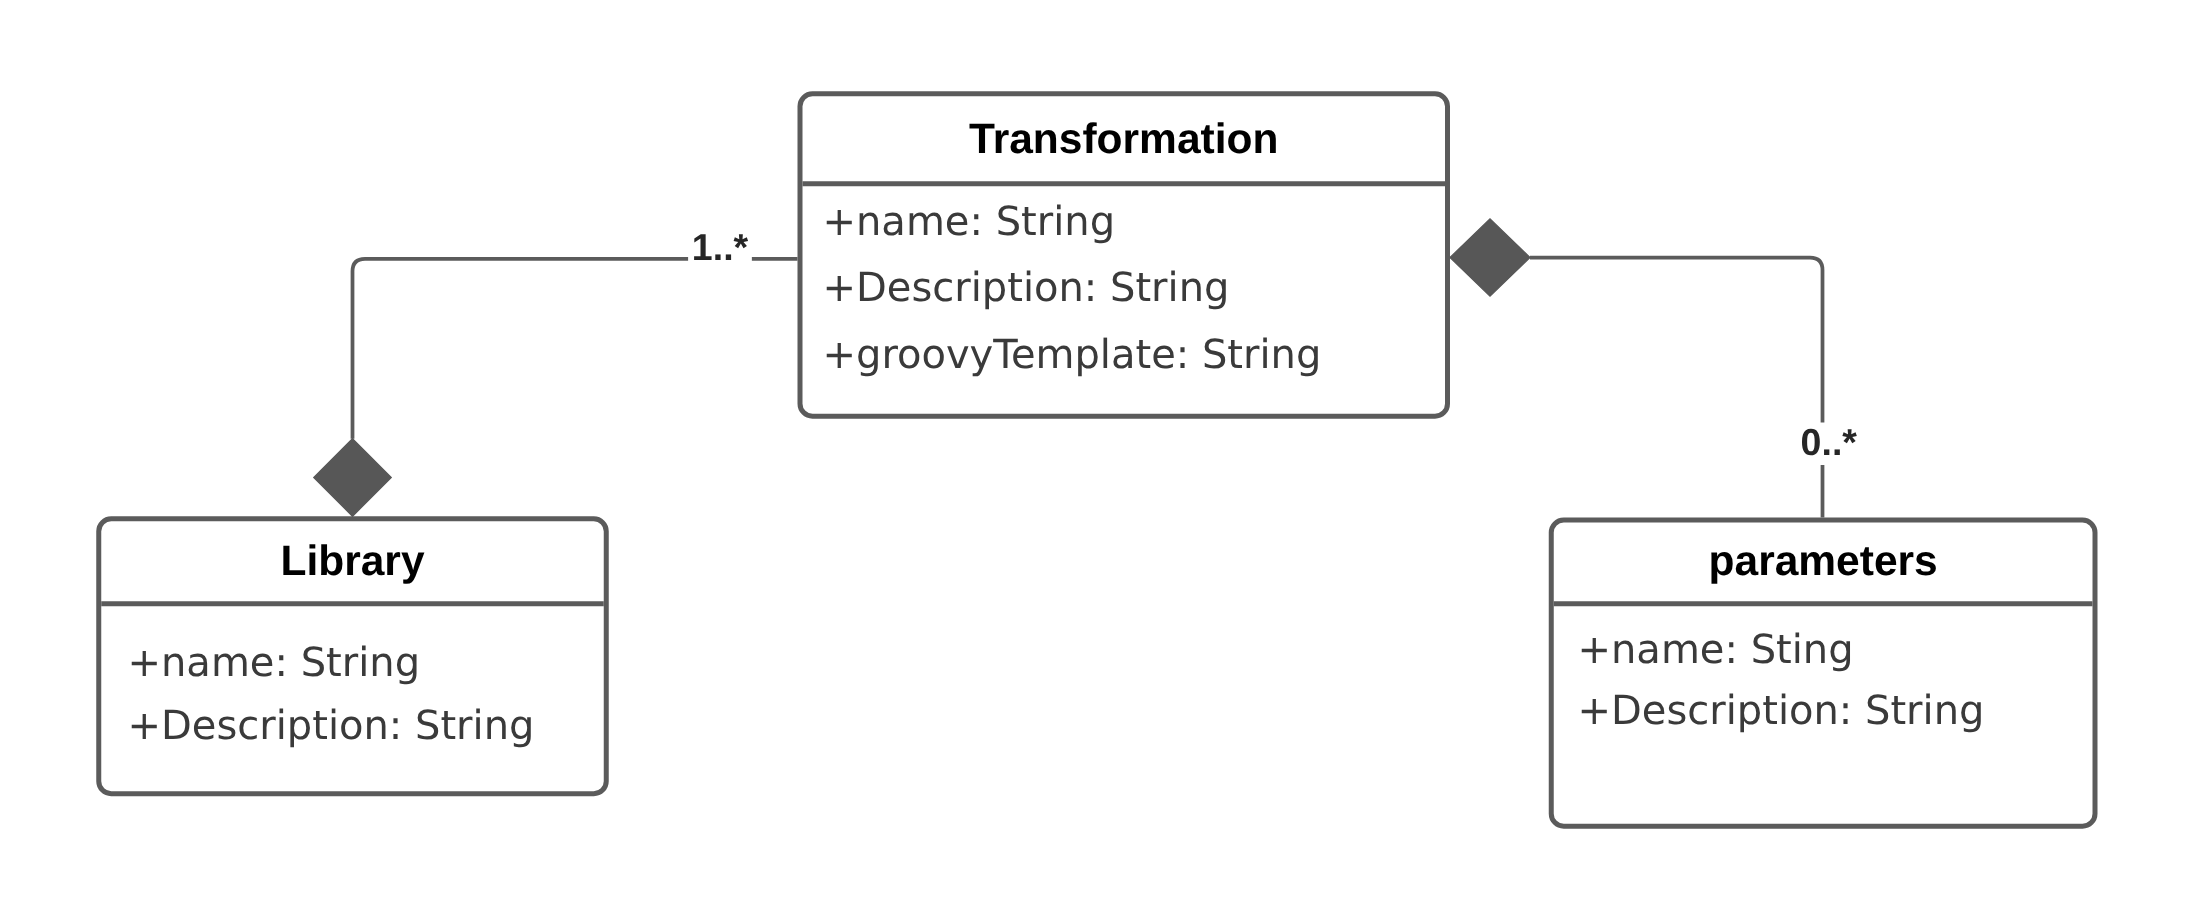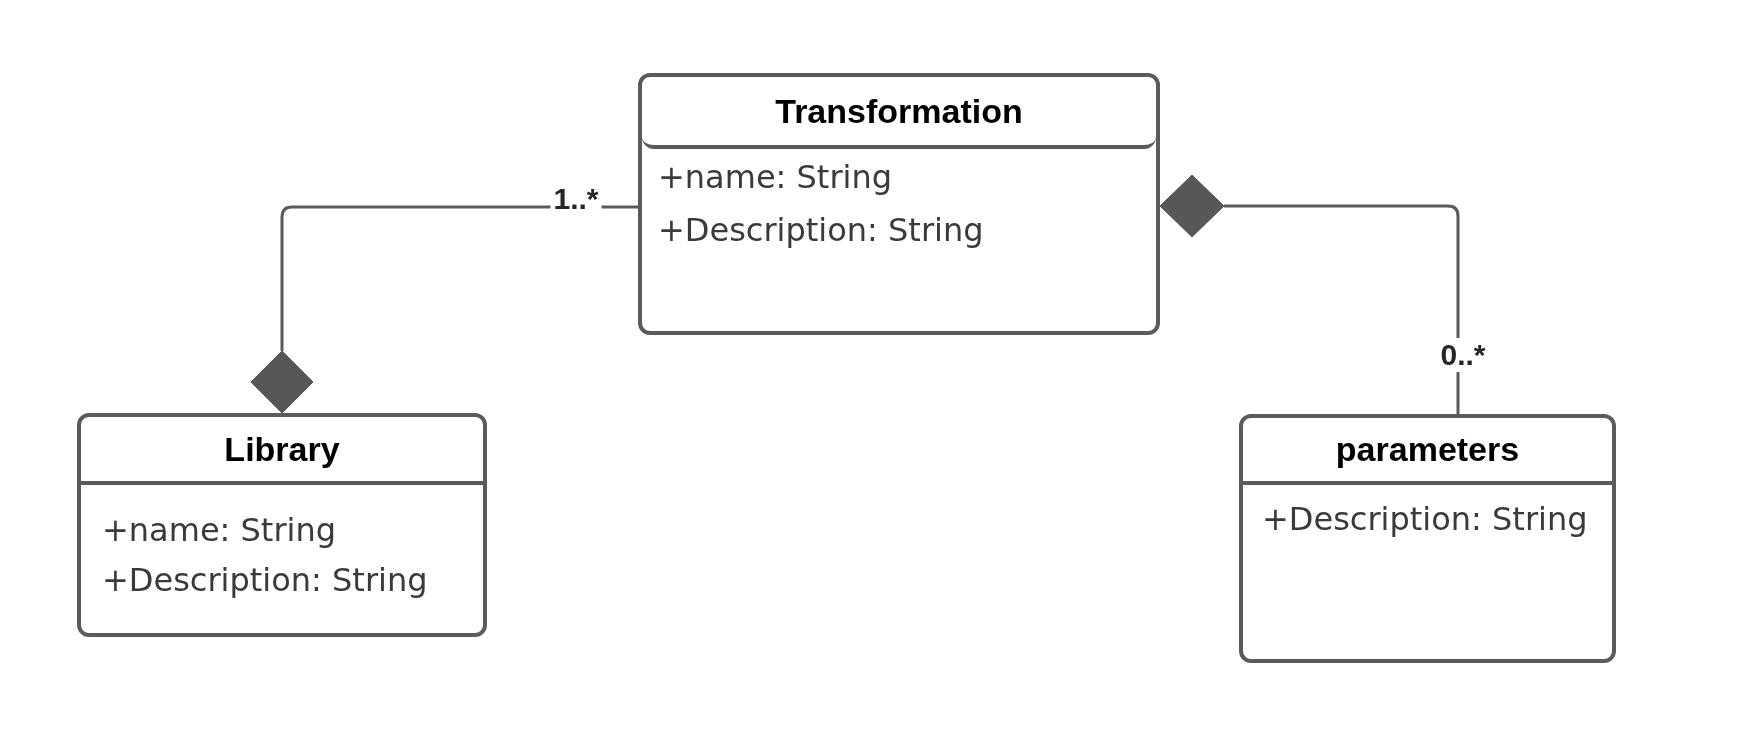--- a/index.html
+++ b/index.html
@@ -46,30 +46,30 @@
   .uml-attrs {
     font-family: "DejaVu Sans", sans-serif;
     font-size: 32px;
     color: var(--attr-text);
     white-space: nowrap;
   }
   .uml-attrs .attr { display: block; }
 
   
   .box-transformation { left: 638px; top: 73px;  width: 522px; height: 262px; }
-  .box-transformation .uml-title { height: 68px; border-radius: 12px; }
+  .box-transformation .uml-title { height: 68px; }
   .box-transformation .uml-attrs { padding: 2px 8px 0 16px; line-height: 53px; }
 
   
   .box-library { left: 77px; top: 413px; width: 410px; height: 224px; }
   .box-library .uml-title { height: 64px; }
   .box-library .uml-attrs { padding: 20px 8px 0 21px; line-height: 50px; }
 
   
-  .box-parameters { left: 1239px; top: 414px; width: 377px; height: 249px; }
+  .box-parameters { left: 1239px; top: 414px; width: 439px; height: 249px; }
   .box-parameters .uml-title { height: 63px; }
   .box-parameters .uml-attrs { padding: 10px 8px 0 19px; line-height: 49px; }
 
   .mult-label {
     position: absolute;
     transform: translate(-50%, -50%);
     background: var(--canvas-bg);
     padding: 0 3px;
     font-family: "Liberation Sans", sans-serif;
     font-weight: bold;
@@ -99,31 +99,33 @@
   </svg>
 
   <div class="mult-label label-library-mult">1..*</div>
   <div class="mult-label label-parameters-mult">0..*</div>
 
   <div class="uml-class box-transformation">
     <div class="uml-title">Transformation</div>
     <div class="uml-attrs">
       <div class="attr">+name: String</div>
       <div class="attr">+Description: String</div>
+      <div class="attr">+groovyTemplate: String</div>
     </div>
   </div>
 
   <div class="uml-class box-library">
     <div class="uml-title">Library</div>
     <div class="uml-attrs">
       <div class="attr">+name: String</div>
       <div class="attr">+Description: String</div>
     </div>
   </div>
 
   <div class="uml-class box-parameters">
     <div class="uml-title">parameters</div>
     <div class="uml-attrs">
+      <div class="attr">+name: Sting</div>
       <div class="attr">+Description: String</div>
     </div>
   </div>
 
 </div>
 
 </body></html>

